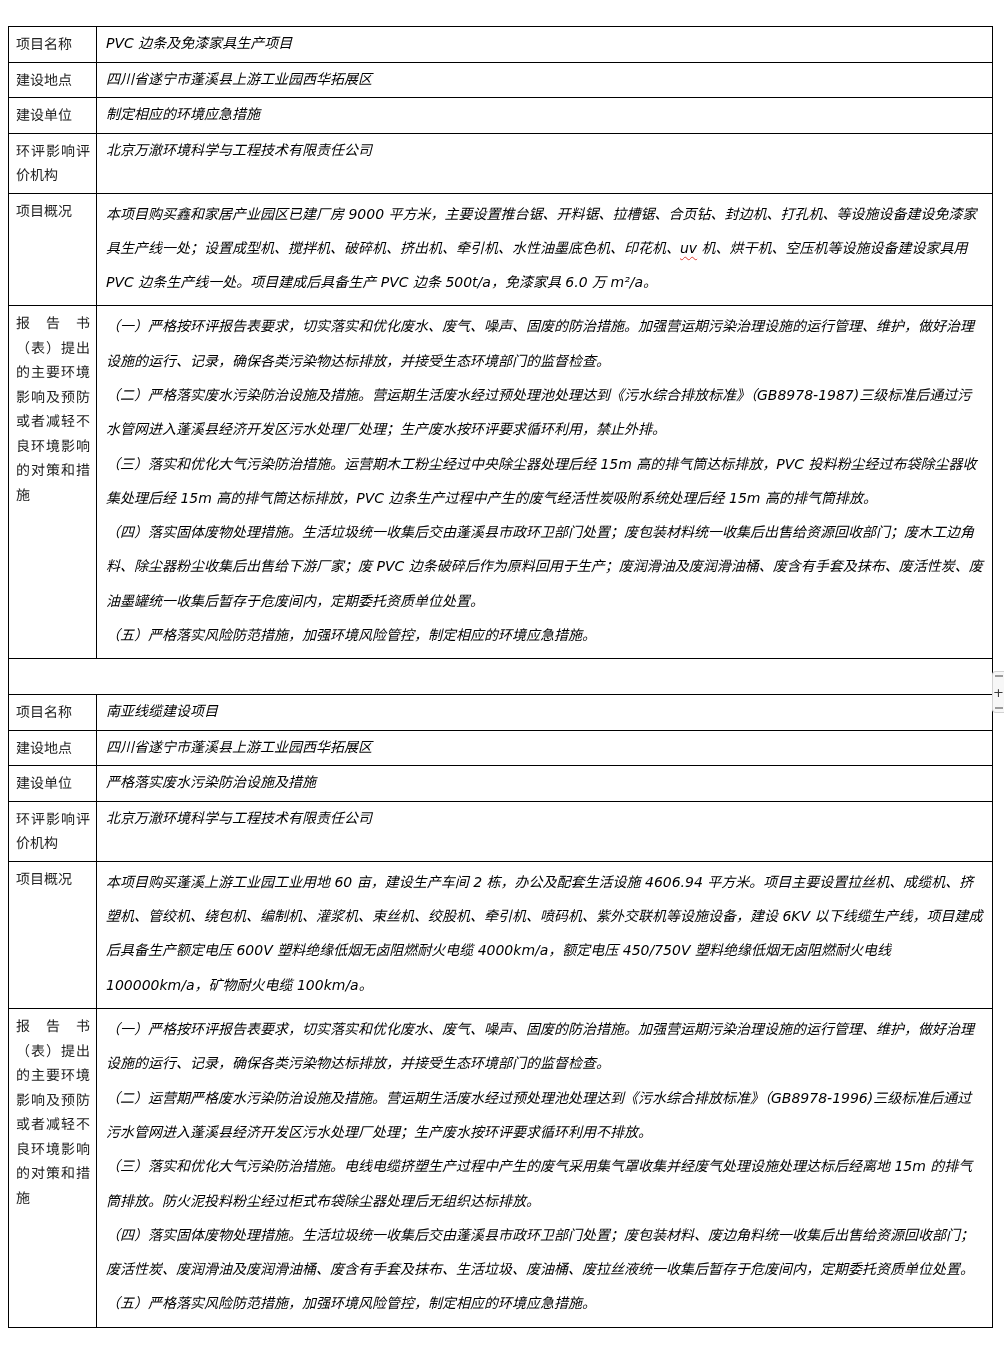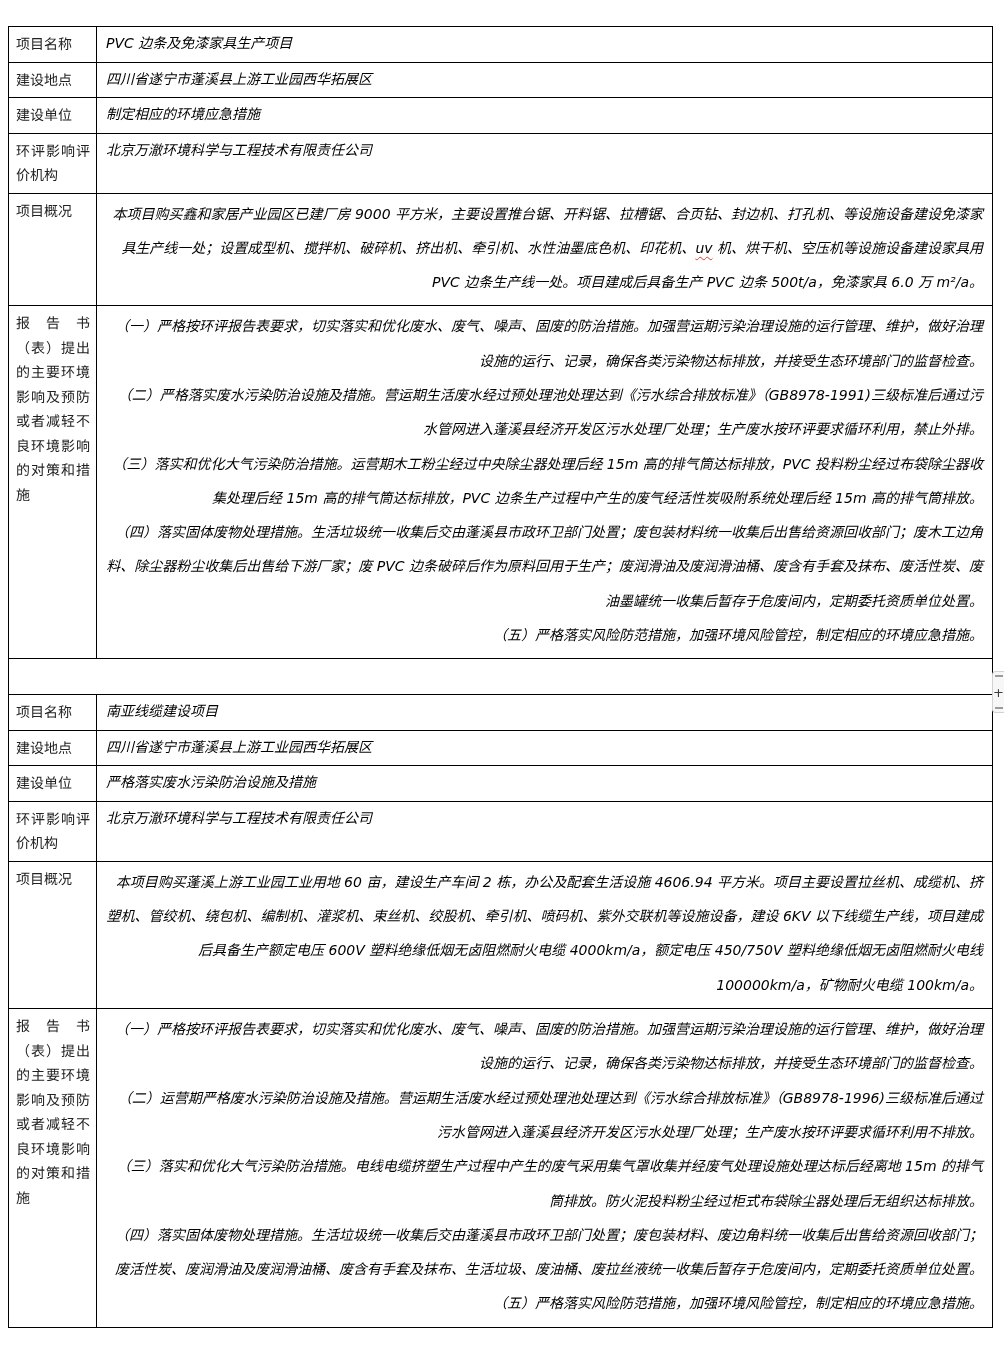--- a/index.html
+++ b/index.html
@@ -40,21 +40,20 @@
     color: #222;
   }
   td.content {
     padding: 5px 9px;
     line-height: 1.7;
     font-style: italic;
   }
   td.content.tall {
     line-height: 2.45;
     padding: 3px 9px 6px 9px;
-    text-align: right;
   }
   td.content.tall p {
     margin: 0;
     line-height: 2.45;
   }
   tr.spacer-row td {
     height: 33px;
     border-left: 1px solid #000;
     border-right: 1px solid #000;
   }
@@ -123,21 +122,21 @@
         <td class="content">北京万澈环境科学与工程技术有限责任公司</td>
       </tr>
       <tr>
         <td class="label">项目概况</td>
         <td class="content tall">本项目购买鑫和家居产业园区已建厂房 9000 平方米，主要设置推台锯、开料锯、拉槽锯、合页钻、封边机、打孔机、等设施设备建设免漆家具生产线一处；设置成型机、搅拌机、破碎机、挤出机、牵引机、水性油墨底色机、印花机、<span class="wavy">uv</span> 机、烘干机、空压机等设施设备建设家具用 PVC 边条生产线一处。项目建成后具备生产 PVC 边条 500t/a，免漆家具 6.0 万 m²/a。</td>
       </tr>
       <tr>
         <td class="label">报告书（表）提出的主要环境影响及预防或者减轻不良环境影响的对策和措施</td>
         <td class="content tall">
             <p>（一）严格按环评报告表要求，切实落实和优化废水、废气、噪声、固废的防治措施。加强营运期污染治理设施的运行管理、维护，做好治理设施的运行、记录，确保各类污染物达标排放，并接受生态环境部门的监督检查。</p>
-            <p>（二）严格落实废水污染防治设施及措施。营运期生活废水经过预处理池处理达到《污水综合排放标准》（GB8978-1991)三级标准后通过污水管网进入蓬溪县经济开发区污水处理厂处理；生产废水按环评要求循环利用，禁止外排。</p>
+            <p>（二）严格落实废水污染防治设施及措施。营运期生活废水经过预处理池处理达到《污水综合排放标准》（GB8978-1987)三级标准后通过污水管网进入蓬溪县经济开发区污水处理厂处理；生产废水按环评要求循环利用，禁止外排。</p>
             <p>（三）落实和优化大气污染防治措施。运营期木工粉尘经过中央除尘器处理后经 15m 高的排气筒达标排放，PVC 投料粉尘经过布袋除尘器收集处理后经 15m 高的排气筒达标排放，PVC 边条生产过程中产生的废气经活性炭吸附系统处理后经 15m 高的排气筒排放。</p>
             <p>（四）落实固体废物处理措施。生活垃圾统一收集后交由蓬溪县市政环卫部门处置；废包装材料统一收集后出售给资源回收部门；废木工边角料、除尘器粉尘收集后出售给下游厂家；废 PVC 边条破碎后作为原料回用于生产；废润滑油及废润滑油桶、废含有手套及抹布、废活性炭、废油墨罐统一收集后暂存于危废间内，定期委托资质单位处置。</p>
             <p>（五）严格落实风险防范措施，加强环境风险管控，制定相应的环境应急措施。</p>
           </td>
       </tr>
 
       <tr class="spacer-row">
         <td colspan="2"></td>
       </tr>
 

